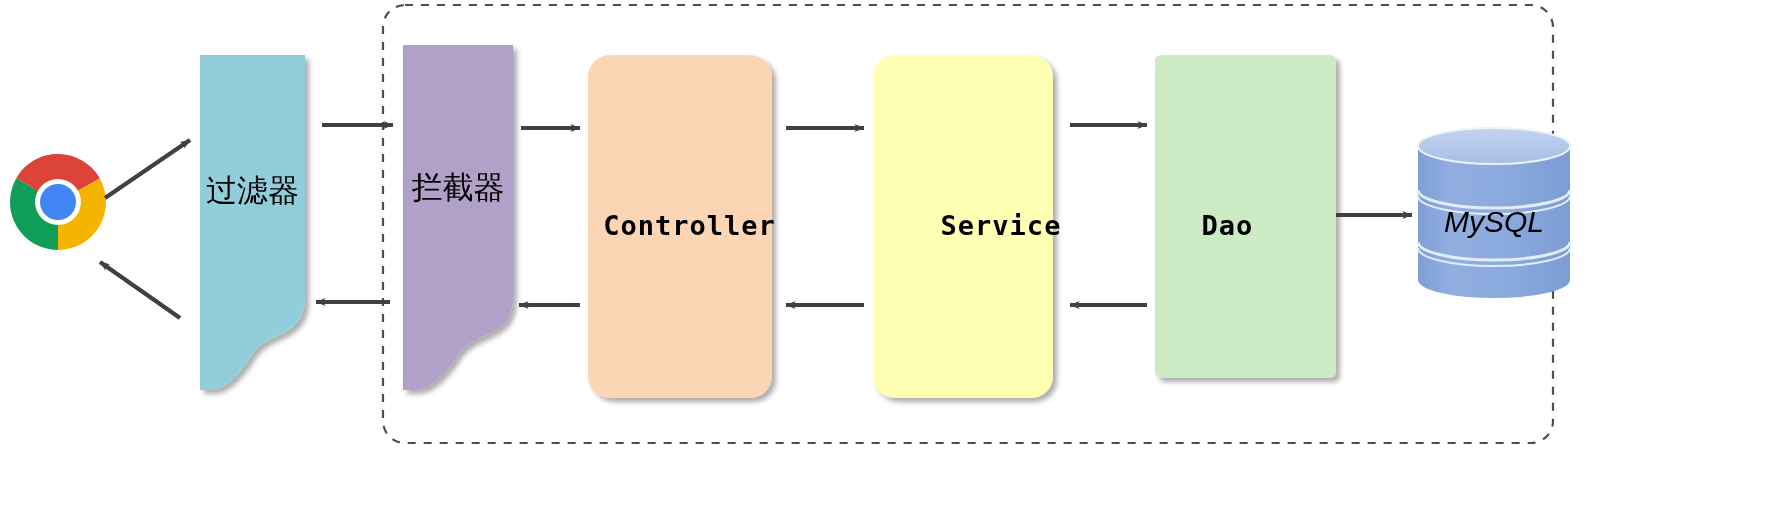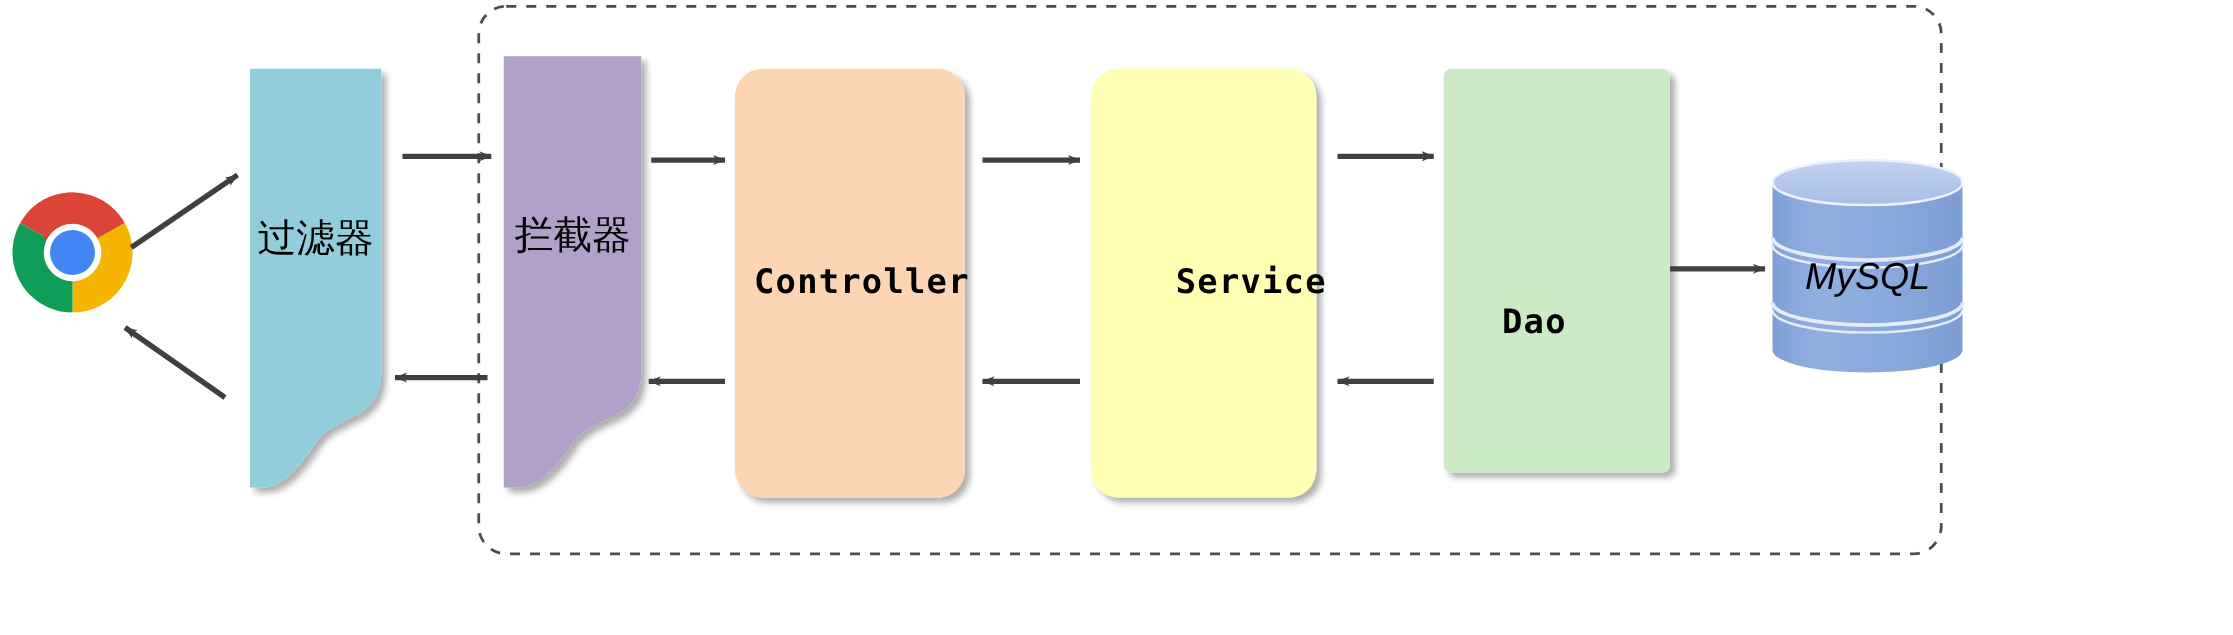--- a/index.html
+++ b/index.html
@@ -152,17 +152,17 @@
   </svg>
 
   <div class="label label-cjk" style="left:200px; top:170px; width:105px; height:42px;">过滤器</div>
 
   <div class="label label-cjk" style="left:403px; top:167px; width:110px; height:42px;">拦截器</div>
 
   <div class="label label-mono" style="left:588px; top:205px; width:203px; height:40px;">Controller</div>
 
   <div class="label label-mono" style="left:873px; top:205px; width:180px; height:40px;margin-left:38px;">Service</div>
 
-  <div class="label label-mono" style="left:1155px; top:205px; width:145px; height:40px;margin-top:32px;">Dao</div>
+  <div class="label label-mono" style="left:1155px; top:205px; width:145px; height:40px;">Dao</div>
 
   <div class="label label-db" style="left:1418px; top:202px; width:152px; height:40px;font-style:italic;">MySQL</div>
 
 </div>
 
 </body></html>

